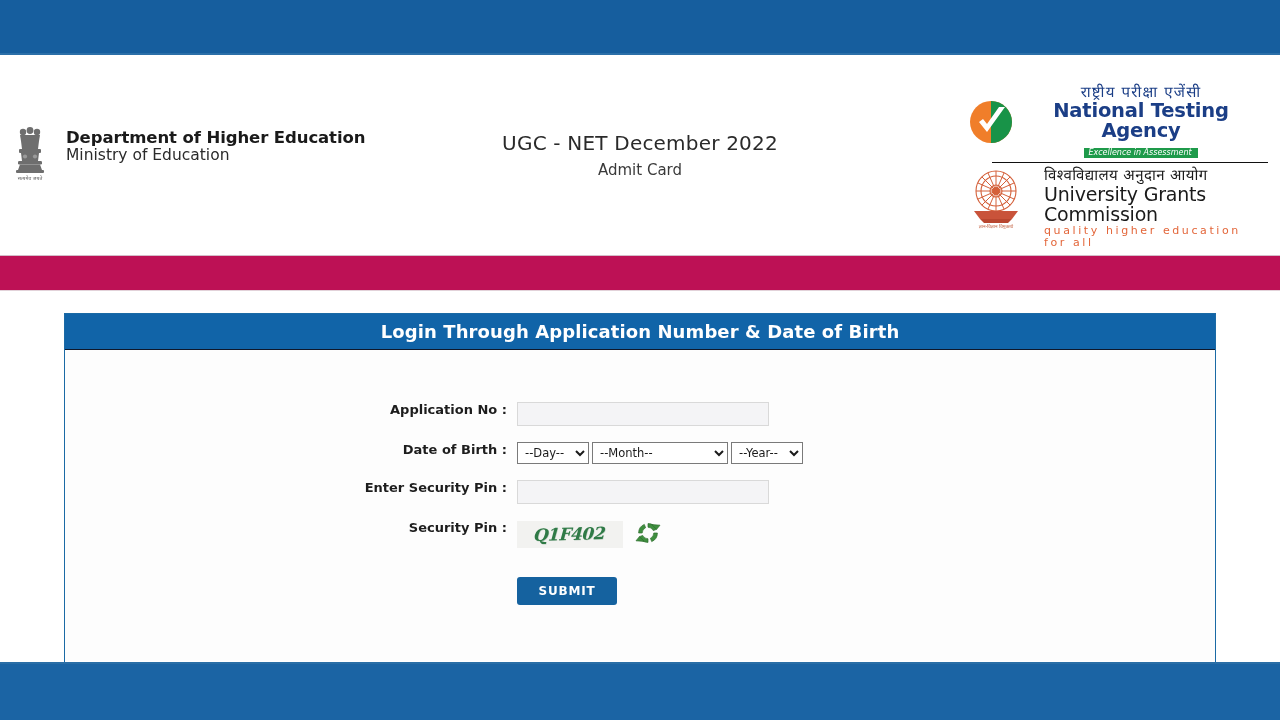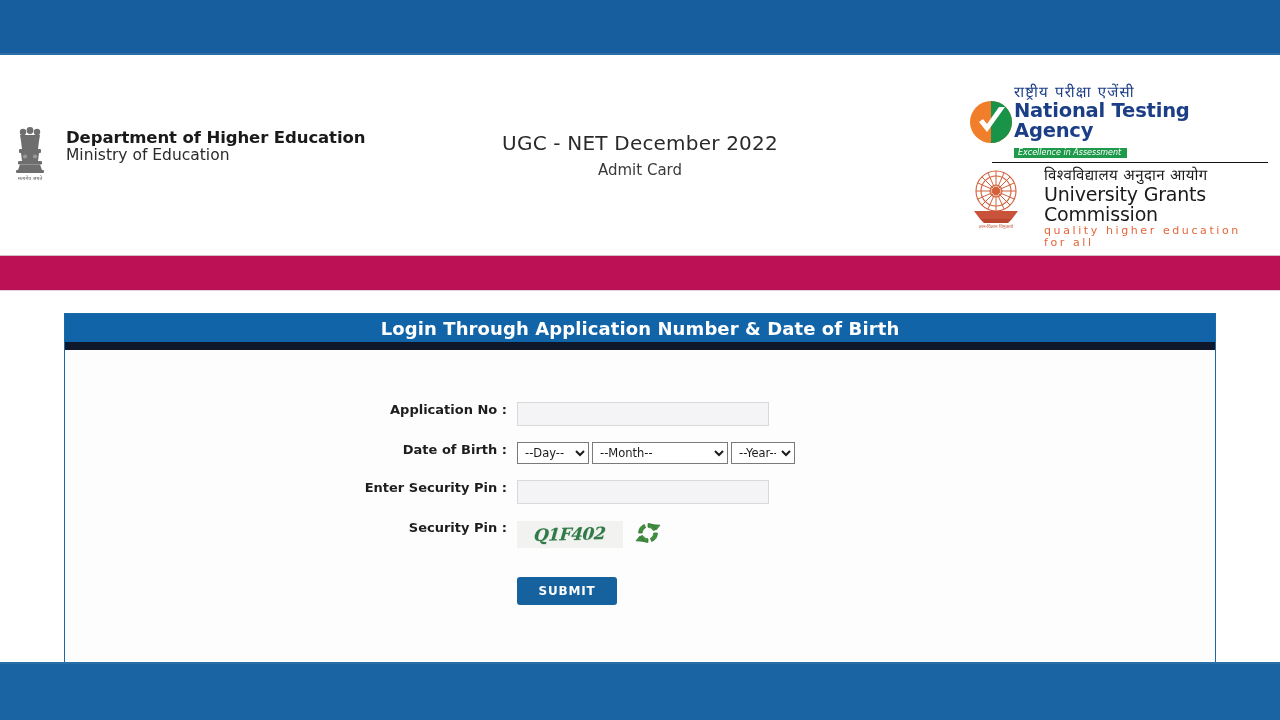--- a/index.html
+++ b/index.html
@@ -59,21 +59,21 @@
     text-align: center;
     font-size: 15px; color: #3a3a3a;
   }
 
   
   .right-logos {
     position: absolute;
     right: 12px; top: 28px;
     width: 300px;
   }
-  .nta-row { display: flex; align-items: center; gap: 0; }
+  .nta-row { display: flex; align-items: center; gap: 0; text-align: center; }
   .nta-mark { width: 46px; height: 46px; flex: 0 0 auto; }
   .nta-texts { line-height: 1.05; }
   .nta-hindi {
     font-size: 15px; color: #1b3e86; letter-spacing: 1.2px;
     font-family: "DejaVu Sans", sans-serif;
   }
   .nta-eng {
     font-size: 19.5px; color: #1b3e86; font-weight: bold;
     letter-spacing: -0.2px;
   }
@@ -118,21 +118,21 @@
     position: absolute;
     left: 64px; top: 22px;
     width: 1152px; height: 349px;
     border: 1px solid #1b6aa5;
     border-bottom: none;
     background: #ffffff;
   }
   .panel-head {
     height: 36px;
     background: #1164a8;
-    border-bottom: 8px solid #0f172a;
+    border-bottom: 1px solid #0f172a;
     display: flex; align-items: center; justify-content: center;
   }
   .panel-head-title {
     color: #ffffff;
     font-size: 18px;
     font-weight: bold;
     letter-spacing: 0.1px;
   }
   .panel-body {
     position: relative;
@@ -178,21 +178,21 @@
     height: 22px;
     border: 1px solid #7a7a7a;
     background: #ffffff;
     font-size: 11.5px;
     color: #1b1b1b;
     font-family: "DejaVu Sans", sans-serif;
     padding: 0 2px 0 3px;
   }
   .sel-day { width: 72px; }
   .sel-month { width: 136px; }
-  .sel-year { width: 64px; }
+  .sel-year { width: 72px; }
 
   .pin-row-inner { display: flex; align-items: center; gap: 10px; }
   .captcha {
     width: 106px; height: 27px;
     background: #f2f2f0;
     display: flex; align-items: center; justify-content: center;
     overflow: hidden;
     position: relative;
   }
   .captcha-text {

